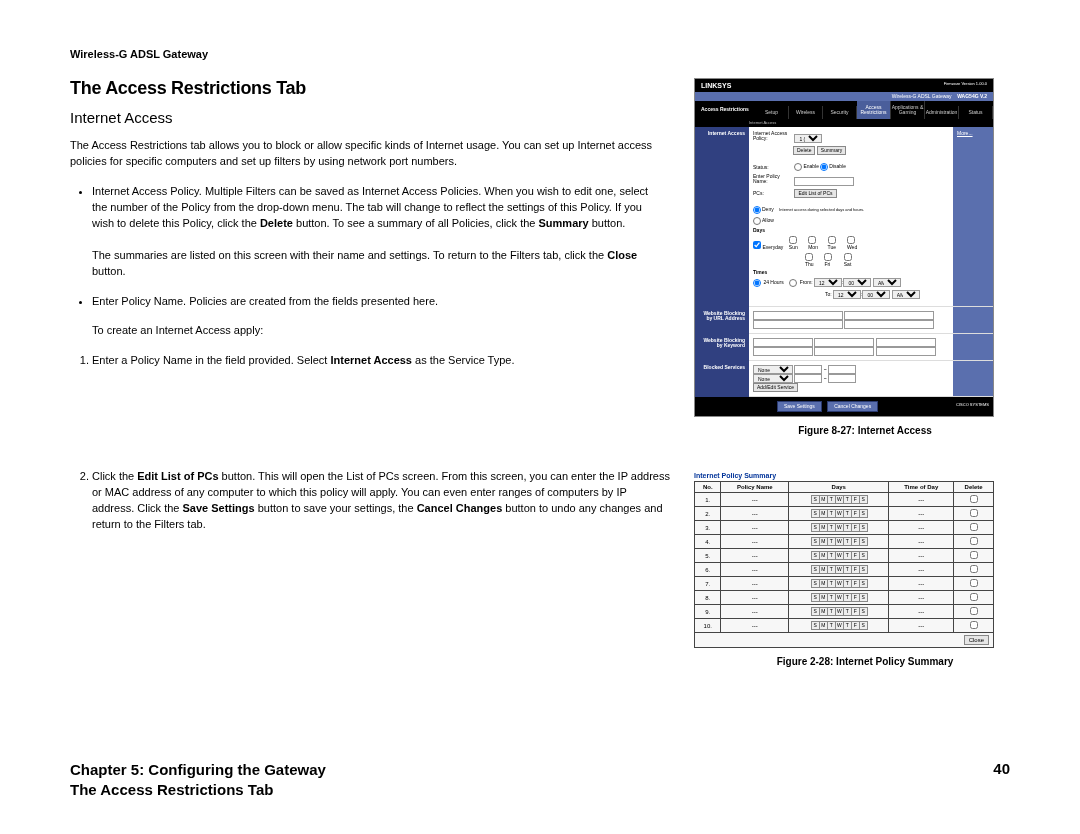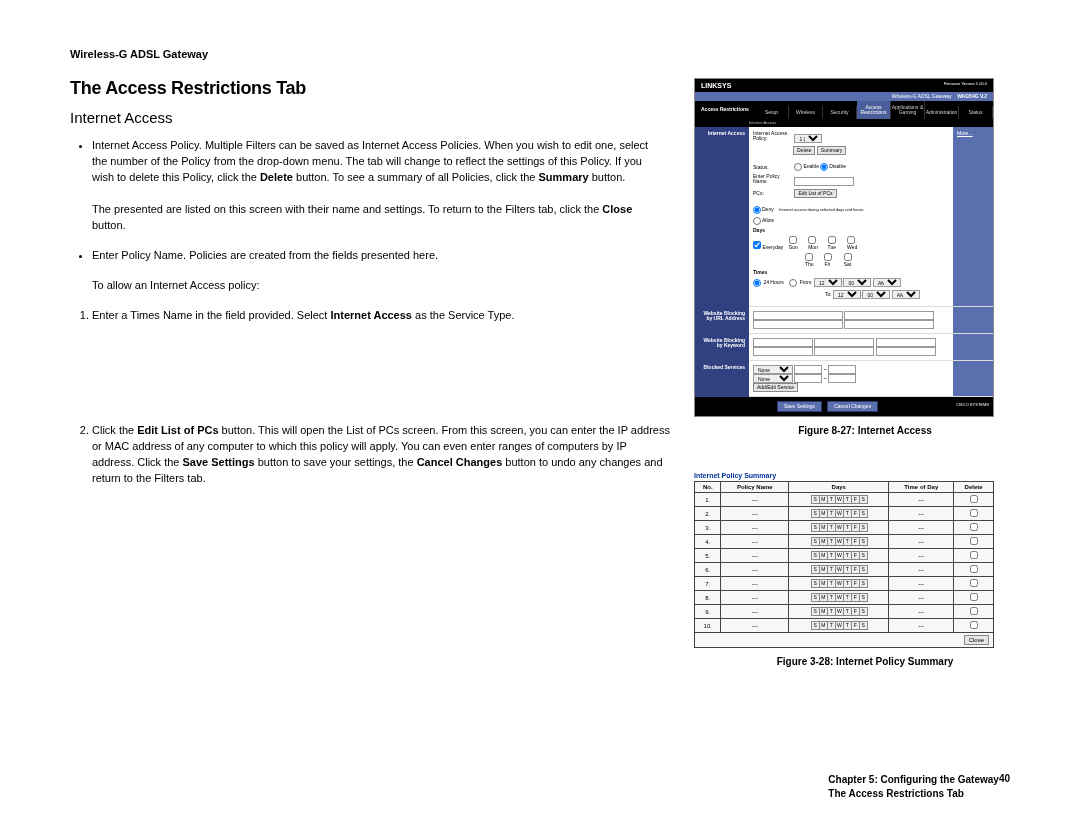--- a/index.html
+++ b/index.html
@@ -88,22 +88,22 @@
     font-weight: bold;
     text-align: center;
     margin: 8px 0 18px 0;
   }
   .footer {
     position: absolute;
     left: 70px;
     right: 70px;
     bottom: 34px;
     display: flex;
-    justify-content: flex-end;
-    font-size: 10px;
+    justify-content: space-between;
+    font-size: 15px;
     font-weight: bold;
     color: #000;
   }
   .footer .left-block {
     line-height: 1.35;
   }
 
   
   .fig-527 {
     width: 300px;
@@ -304,35 +304,36 @@
 <body>
 
 <div class="page">
   <div class="header-product">Wireless-G ADSL Gateway</div>
 
   <div class="columns">
     <div class="col-left">
       <h1 class="section-title">The Access Restrictions Tab</h1>
       <h2 class="sub-title">Internet Access</h2>
 
+      <p class="body-text">The Access Restrictions tab allows you to block or allow specific kinds of Internet usage. You can set up Internet access policies for specific computers and set up filters by using network port numbers.</p>
 
       <ul class="bullets">
         <li>
           <span>Internet Access Policy. Multiple Filters can be saved as Internet Access Policies. When you wish to edit one, select the number of the Policy from the drop-down menu. The tab will change to reflect the settings of this Policy. If you wish to delete this Policy, click the </span><b>Delete</b><span> button. To see a summary of all Policies, click the </span><b>Summary</b><span> button.</span>
           <br><br>
-          <span>The presented are listed on this screen with their name and settings. To return to the Filters tab, click the </span><b>Close</b><span> button.</span>
+          <span>The summaries are listed on this screen with their name and settings. To return to the Filters tab, click the </span><b>Close</b><span> button.</span>
         </li>
         <li>Enter Policy Name. Policies are created from the fields presented here.</li>
       </ul>
 
-      <p class="indent">To allow an Internet Access policy:</p>
+      <p class="indent">To create an Internet Access apply:</p>
 
       <ol class="steps">
         <li>
-          <span>Enter a Times Name in the field provided. Select </span><b>Internet Access</b><span> as the Service Type.</span>
+          <span>Enter a Policy Name in the field provided. Select </span><b>Internet Access</b><span> as the Service Type.</span>
         </li>
         <li class="step-2">
           <span>Click the </span><b>Edit List of PCs</b><span> button. This will open the List of PCs screen. From this screen, you can enter the IP address or MAC address of any computer to which this policy will apply. You can even enter ranges of computers by IP address. Click the </span><b>Save Settings</b><span> button to save your settings, the </span><b>Cancel Changes</b><span> button to undo any changes and return to the Filters tab.</span>
         </li>
       </ol>
     </div>
 
     <div class="col-right">
 
       <div class="fig-527">
@@ -547,21 +548,21 @@
             </tbody>
           <tbody>
               <tr class="close-row">
                 <td colspan="5" style="padding:2px 4px">
             <span class="btn">Close</span>
           </td>
               </tr>
         </tbody>
           </table>
       </div>
-      <div class="fig-caption">Figure 3-28: Internet Policy Summary</div>
+      <div class="fig-caption">Figure 2-28: Internet Policy Summary</div>
     </div>
   </div>
 
   <div class="footer">
     <div class="left-block">
       <div>Chapter 5: Configuring the Gateway</div>
       <div>The Access Restrictions Tab</div>
     </div>
     <div>40</div>
   </div>

